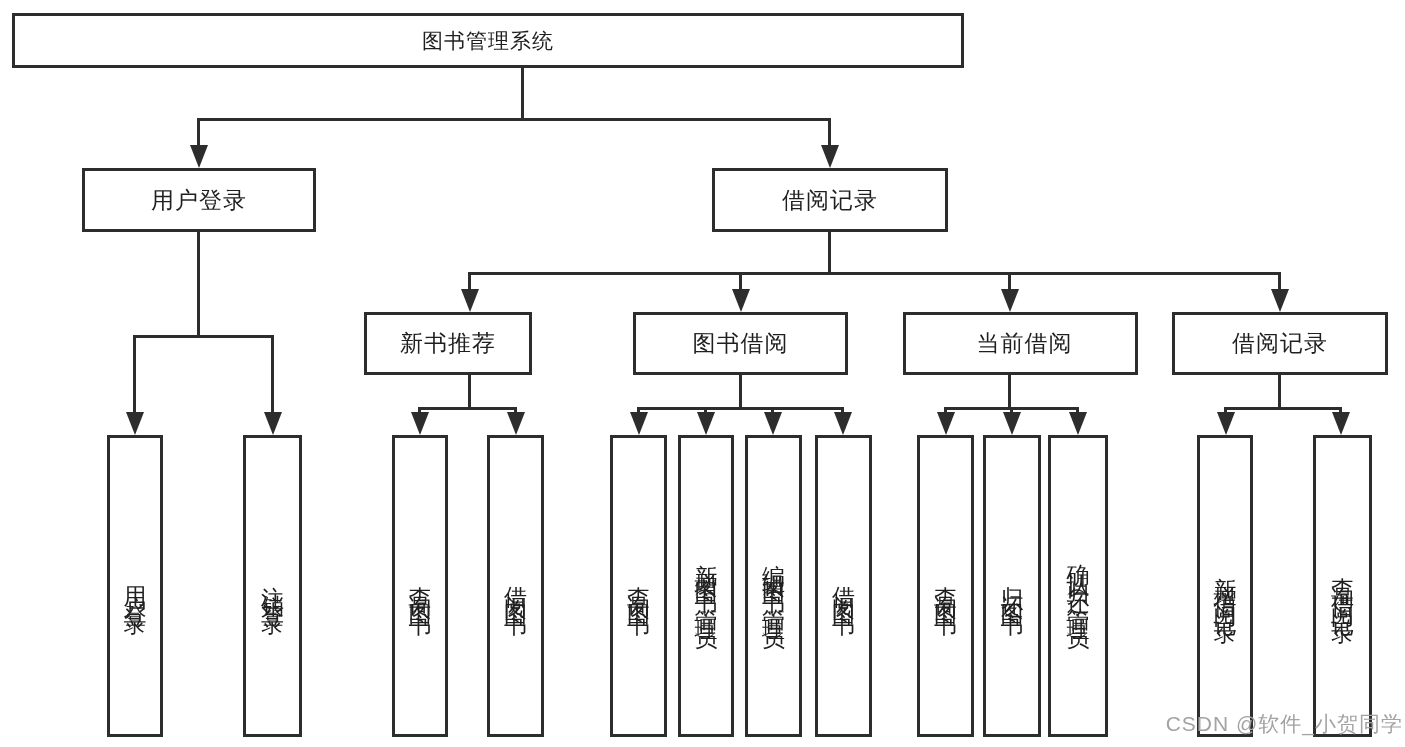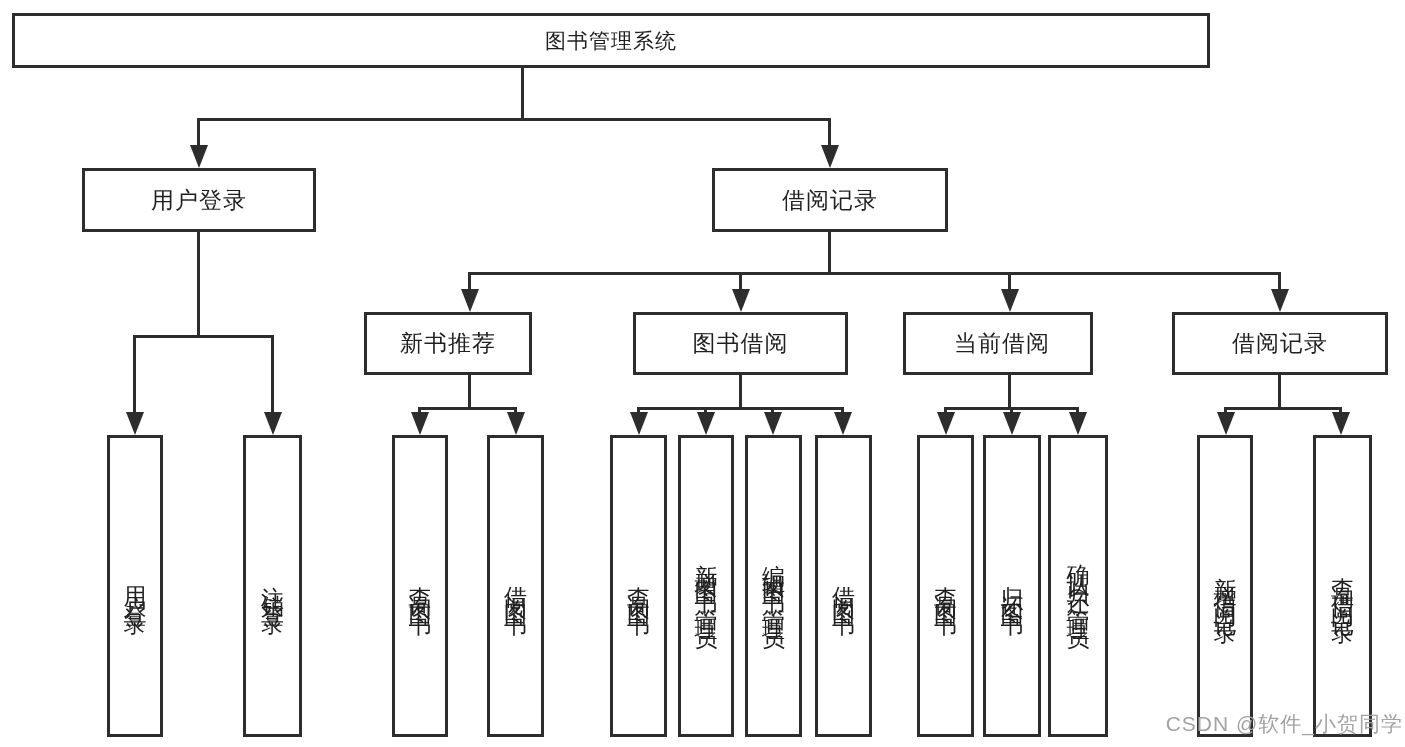--- a/index.html
+++ b/index.html
@@ -48,21 +48,21 @@
     font-size:21px;
     color:#a3a3a3;
     letter-spacing:1px;
   }
 </style>
 </head>
 <body>
 
 <div class="diagram">
 
-  <div class="box root-box" style="left:12px;top:13px;width:1198px;height:55px;">
+  <div class="box root-box" style="left:12px;top:13px;width:952px;height:55px;">
     <span class="lbl">图书管理系统</span>
   </div>
 
   <div class="vl" style="left:521px;top:68px;height:52px;"></div>
   <div class="hl" style="left:197px;top:118px;width:634px;"></div>
   <div class="vl" style="left:197px;top:118px;height:30px;"></div>
   <div class="ar" style="left:190px;top:145px;"></div>
   <div class="vl" style="left:828px;top:118px;height:30px;"></div>
   <div class="ar" style="left:821px;top:145px;"></div>
 
@@ -90,21 +90,21 @@
   <div class="ar" style="left:1001px;top:289px;"></div>
   <div class="vl" style="left:1278px;top:272px;height:18px;"></div>
   <div class="ar" style="left:1271px;top:289px;"></div>
 
   <div class="box node-box" style="left:364px;top:312px;width:168px;height:63px;">
     <span class="lbl">新书推荐</span>
   </div>
   <div class="box node-box" style="left:633px;top:312px;width:215px;height:63px;">
     <span class="lbl">图书借阅</span>
   </div>
-  <div class="box node-box" style="left:903px;top:312px;width:190px;height:63px;padding-left:8px;">
+  <div class="box node-box" style="left:903px;top:312px;width:235px;height:63px;padding-left:8px;">
     <span class="lbl">当前借阅</span>
   </div>
   <div class="box node-box" style="left:1172px;top:312px;width:216px;height:63px;">
     <span class="lbl">借阅记录</span>
   </div>
 
   <div class="vl" style="left:468px;top:375px;height:35px;"></div>
   <div class="hl" style="left:418px;top:407px;width:99px;"></div>
   <div class="vl" style="left:418px;top:407px;height:8px;"></div>
   <div class="ar" style="left:411px;top:412px;"></div>

